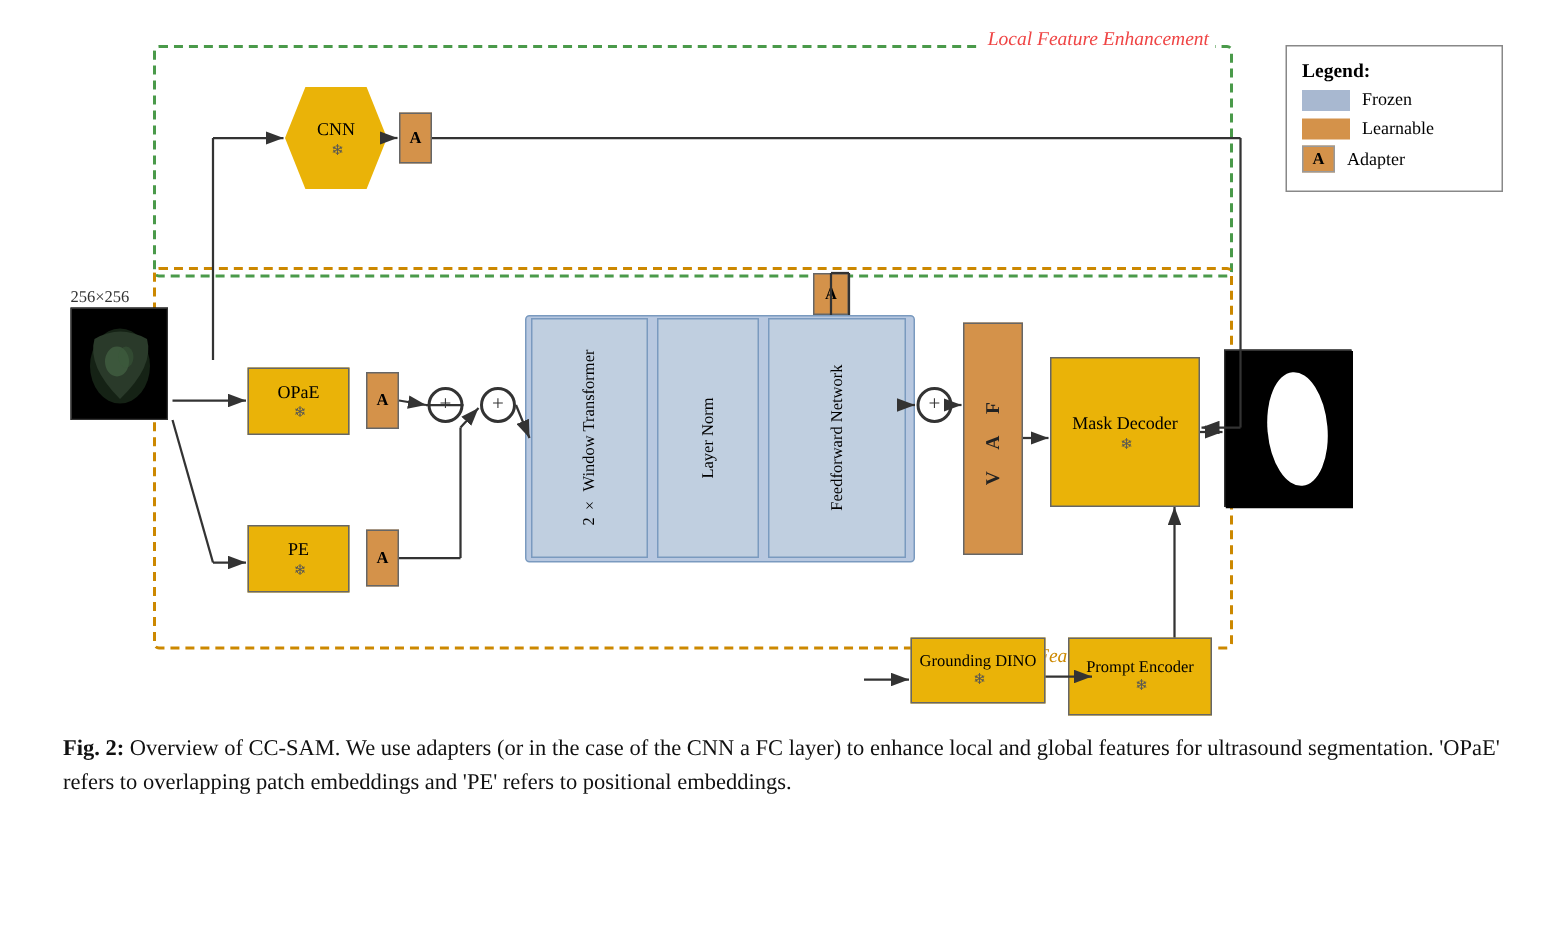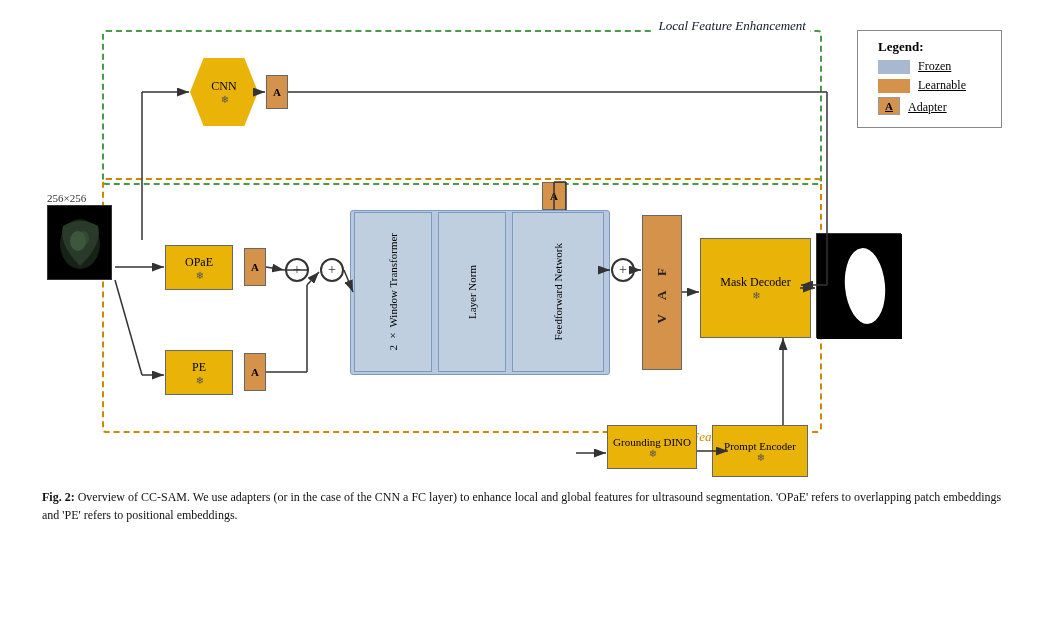--- a/index.html
+++ b/index.html
@@ -31,21 +31,21 @@
       height: 155px;
       border: 2px dashed #4a9a4a;
       border-radius: 4px;
     }
 
     .local-feature-label {
       position: absolute;
       top: -14px;
       right: 10px;
       font-size: 13px;
-      color: #0f172a;
+      color: #ef4444;
       background: white;
       padding: 0 4px;
       font-style: italic;
     }
 
     
     .global-feature-box {
       position: absolute;
       top: 158px;
       left: 60px;
@@ -66,37 +66,36 @@
       font-style: italic;
     }
 
     
     .legend-box {
       position: absolute;
       top: 10px;
       right: 0px;
       width: 145px;
       border: 1px solid #888;
-      padding: 8px 20px;
+      padding: 8px 10px;
       font-size: 12px;
       background: white;
     }
 
     .legend-title {
       font-weight: bold;
       margin-bottom: 4px;
       font-size: 13px;
     }
 
     .legend-item {
       display: flex;
-      align-items: flex-end;
+      align-items: center;
       margin-bottom: 4px;
       font-size: 12px;
-      text-decoration: underline;
     }
 
     .legend-color-box {
       width: 32px;
       height: 14px;
       margin-right: 8px;
       flex-shrink: 0;
     }
 
     .frozen-color { background: #a8b8d0; }
@@ -179,21 +178,21 @@
     .gear-icon {
       font-size: 10px;
       color: #555;
       margin-left: 2px;
     }
 
     
     .caption {
       width: 960px;
       margin-top: 8px;
-      font-size: 12px;
+      font-size: 15px;
       line-height: 1.5;
       color: #111;
     }
 
     .caption-bold {
       font-weight: bold;
     }
   </style>
 </head>
 <body>
@@ -293,21 +292,21 @@
   <div class="circle-op" style="top:238px; left:569px;">
     <span>+</span>
   </div>
 
   <div class="block learnable-block" style="position:absolute; top:195px; left:600px; width:40px; height:155px;">
     <span style="writing-mode:vertical-rl; transform:rotate(180deg); font-size:13px; font-weight:bold; color:#222; letter-spacing:6px;">V
 A
 F</span>
   </div>
 
-  <div class="block frozen-block" style="position:absolute; top:218px; left:658px; width:111px; height:100px; flex-direction:column; font-size:12px; text-align:center;">
+  <div class="block frozen-block" style="position:absolute; top:218px; left:658px; width:100px; height:100px; flex-direction:column; font-size:12px; text-align:center;">
     <span>Mask Decoder</span>
     <span class="gear-icon">❄</span>
   </div>
 
   <div style="position:absolute; top:213px; left:774px; width:85px; height:105px; background:black; border:1px solid #333;">
     <svg width="85" height="105">
       <rect width="85" height="105" fill="black"></rect>
       <ellipse cx="48" cy="52" rx="20" ry="38" fill="white" transform="rotate(-5,48,52)"></ellipse>
     </svg>
   </div>

